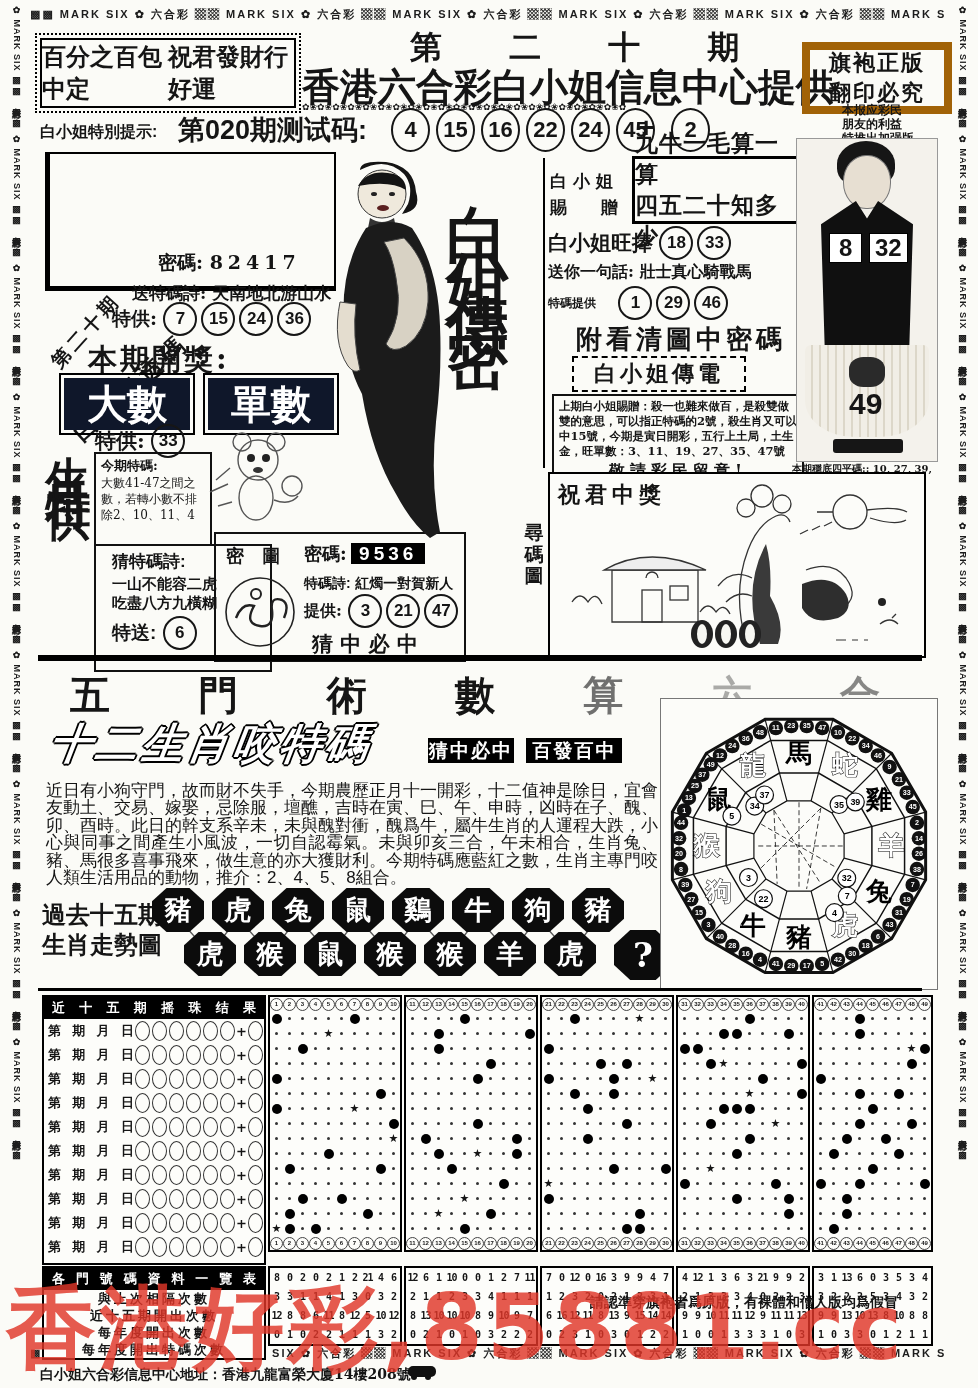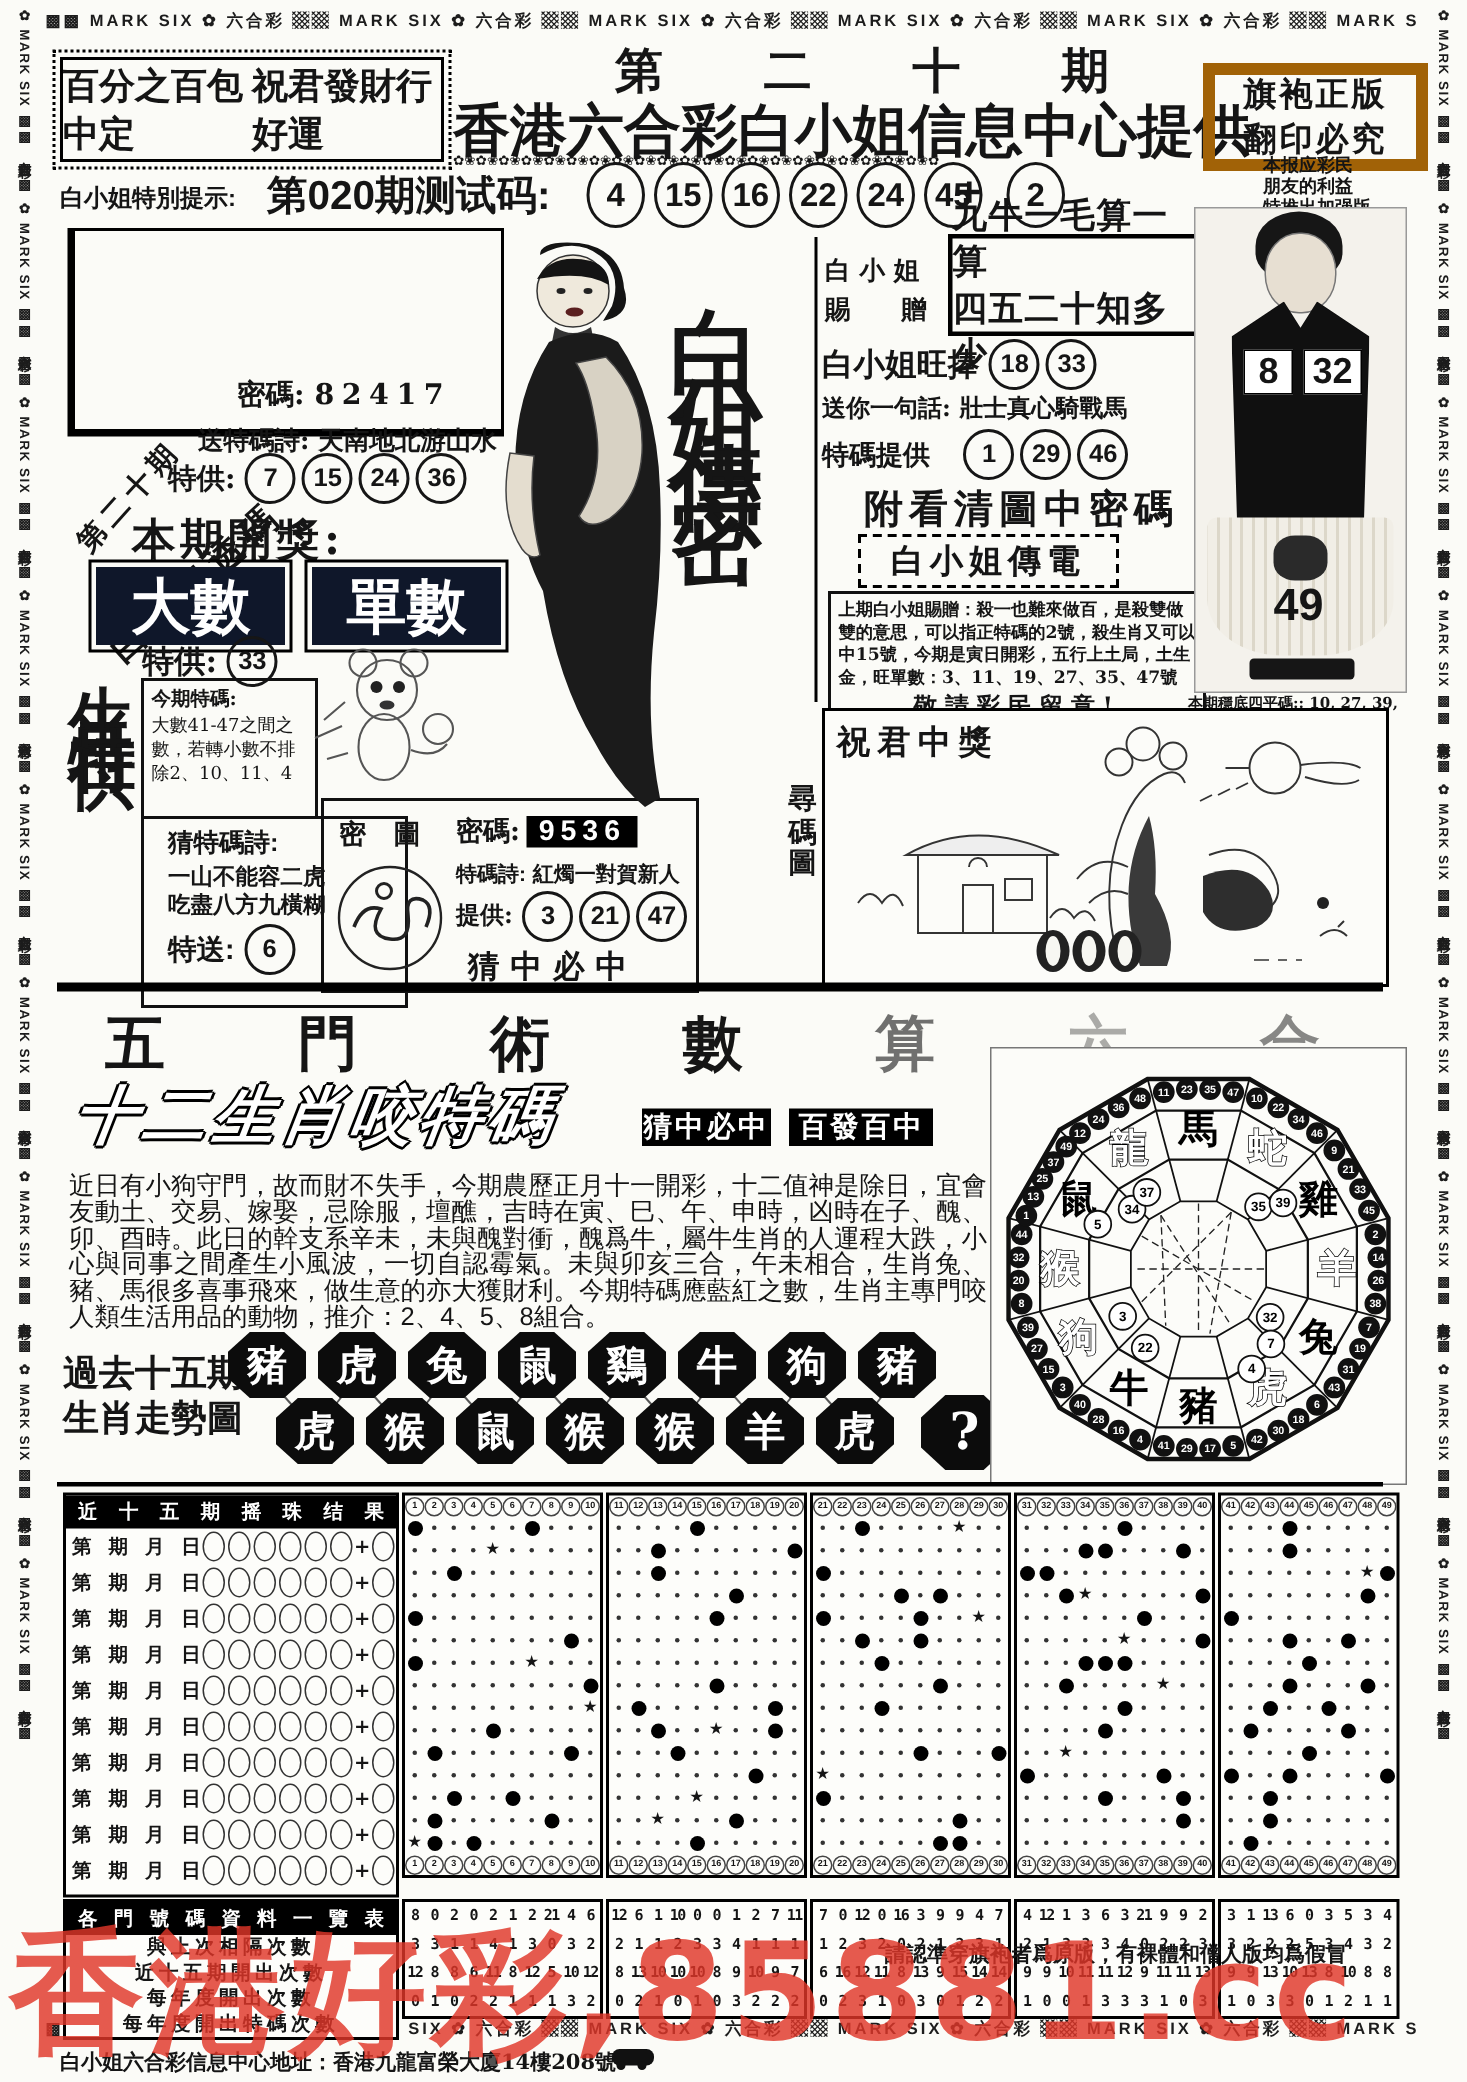--- a/index.html
+++ b/index.html
@@ -226,21 +226,21 @@
   </div>
   <div class="abs" style="left:548px;top:226px">
     <span class="serif b" style="font-size:21px;vertical-align:middle">白小姐旺捧</span>
     <span><span class="cnum cn-md">18</span><span class="cnum cn-md">33</span></span>
   </div>
   <div class="abs serif b" style="left:548px;top:262px;font-size:16px">
     <span>送你一句話:</span>
     <span>壯士真心騎戰馬</span>
   </div>
   <div class="abs" style="left:548px;top:286px">
-    <span class="serif b" style="font-size:18px;vertical-align:middle;margin-right:16px">特碼提供</span>
+    <span class="serif b" style="font-size:12px;vertical-align:middle;margin-right:16px">特碼提供</span>
     <span><span class="cnum cn-md">1</span><span class="cnum cn-md">29</span><span class="cnum cn-md">46</span></span>
   </div>
   <div class="abs serif b" style="left:576px;top:322px;font-size:26px;letter-spacing:4px">附看清圖中密碼</div>
   <div class="abs" style="left:572px;top:356px;width:170px;height:32px;border:2px dashed #000;display:flex;align-items:center;justify-content:center">
     <span class="b" style="font-size:22px;letter-spacing:4px">白小姐傳電</span>
   </div>
   <div class="abs boxed" style="left:552px;top:394px;width:238px;height:100px;padding:3px 5px">
     <div class="serif b" style="font-size:11.5px;line-height:15px">上期白小姐賜贈：殺一也難來做百，是殺雙做雙的意思，可以指正特碼的2號，殺生肖又可以中15號，今期是寅日開彩，五行上土局，土生金，旺單數：3、11、19、27、35、47號</div>
     <div class="serif b" style="font-size:16px;letter-spacing:5px;text-align:center;margin-top:2px">敬請彩民留意!</div>
   </div>

